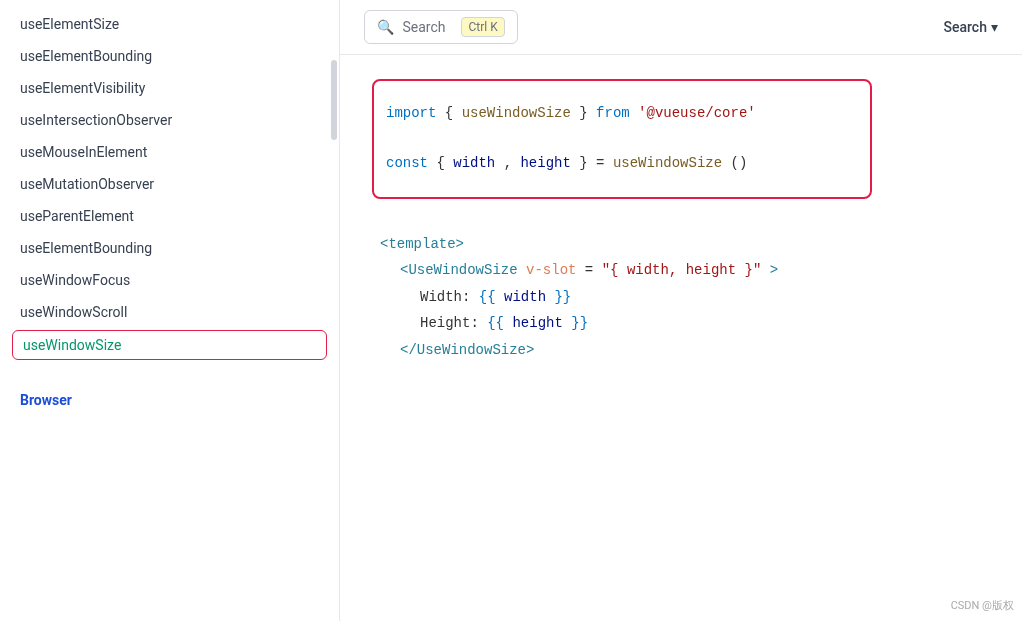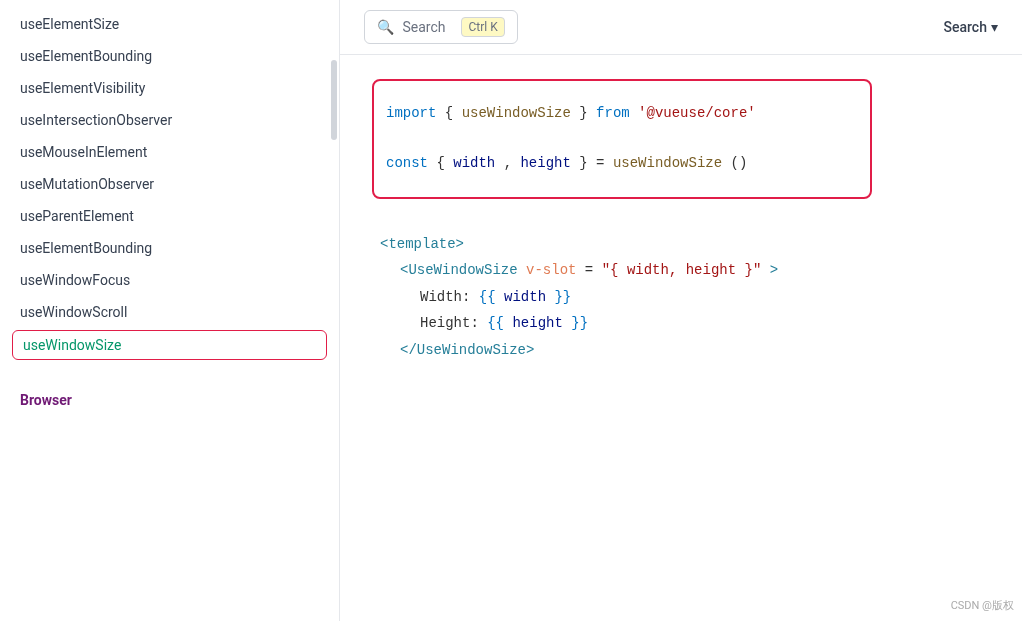--- a/index.html
+++ b/index.html
@@ -56,21 +56,21 @@
       background: #fff;
       border: 1.5px solid #e11d48;
       border-radius: 6px;
       margin: 2px 12px;
       padding: 6px 10px;
     }
     .section-title {
       padding: 14px 20px 6px;
       font-size: 14px;
       font-weight: 700;
-      color: #701a75;
+      color: #1d4ed8;
     }
     .scrollbar-track {
       position: absolute;
       right: 2px;
       top: 60px;
       width: 6px;
       height: 80px;
       background: #d1d5db;
       border-radius: 3px;
     }

